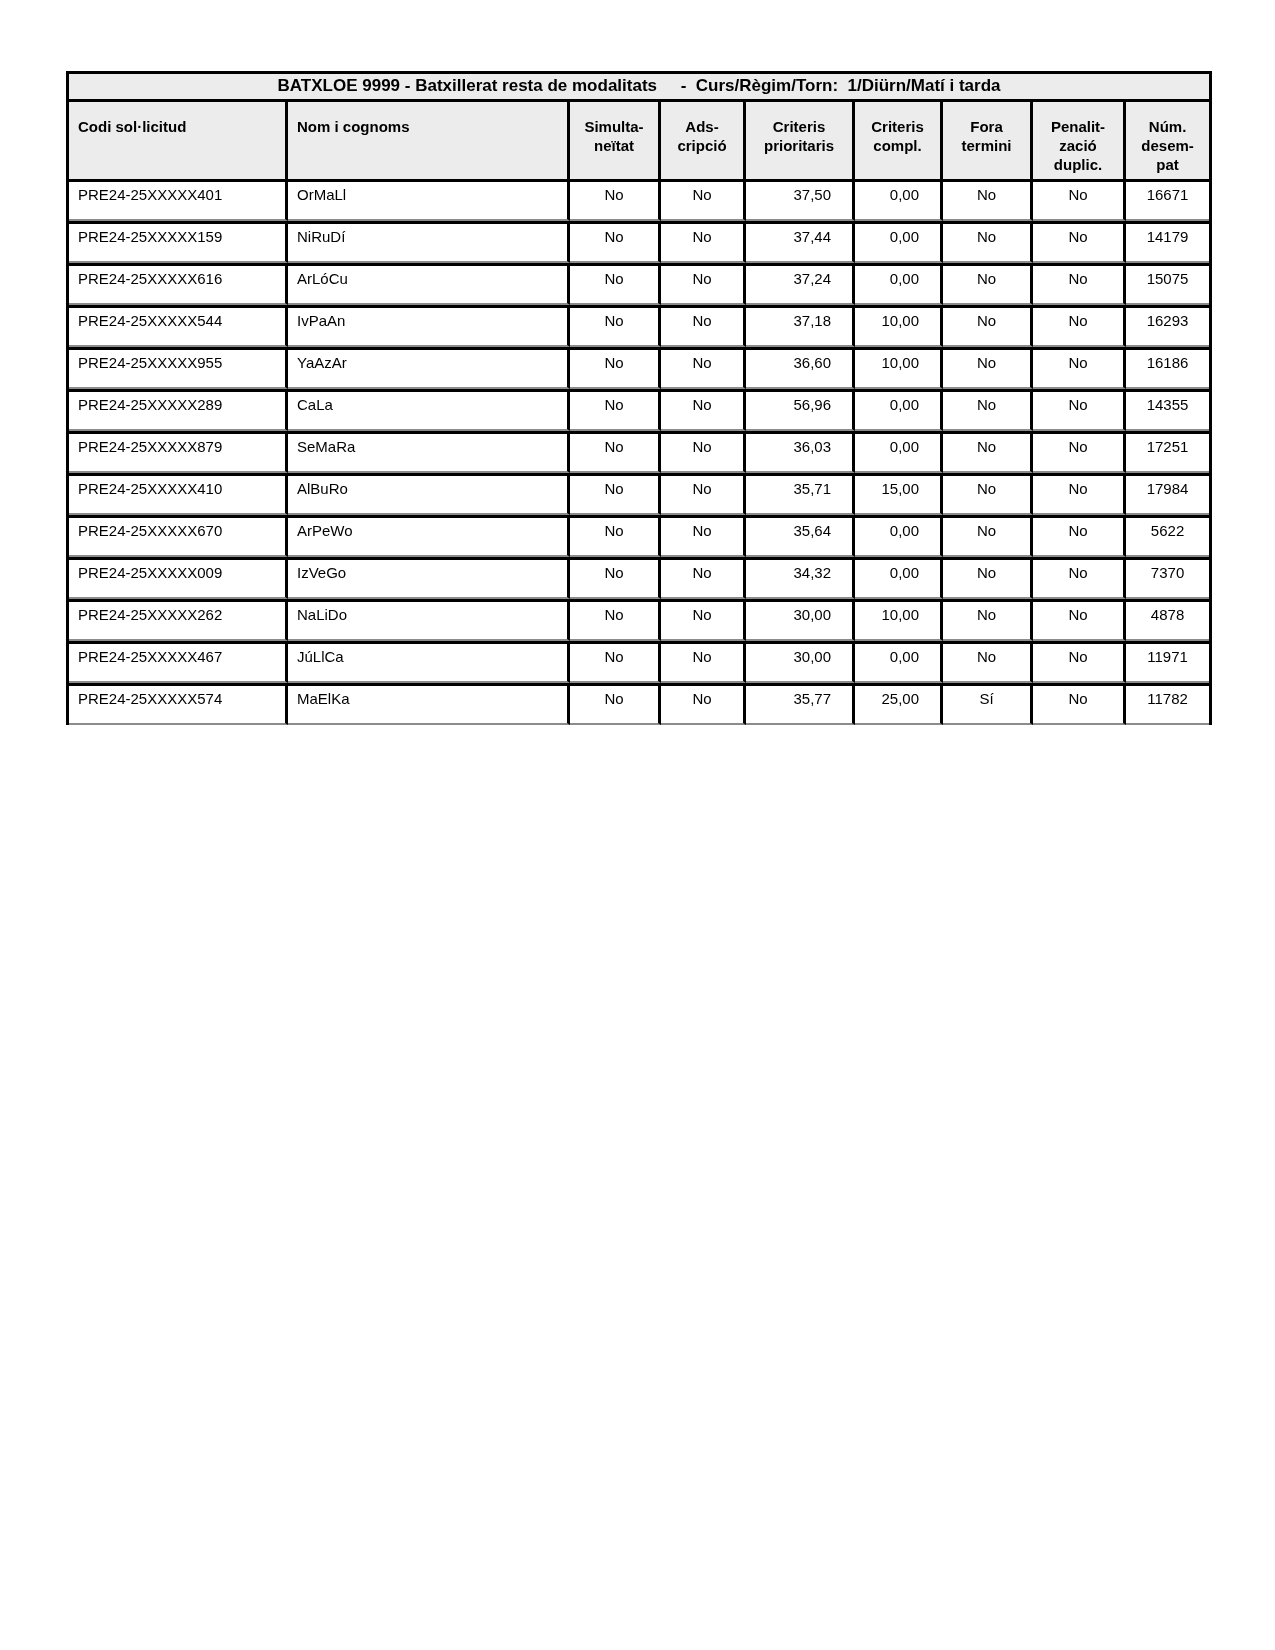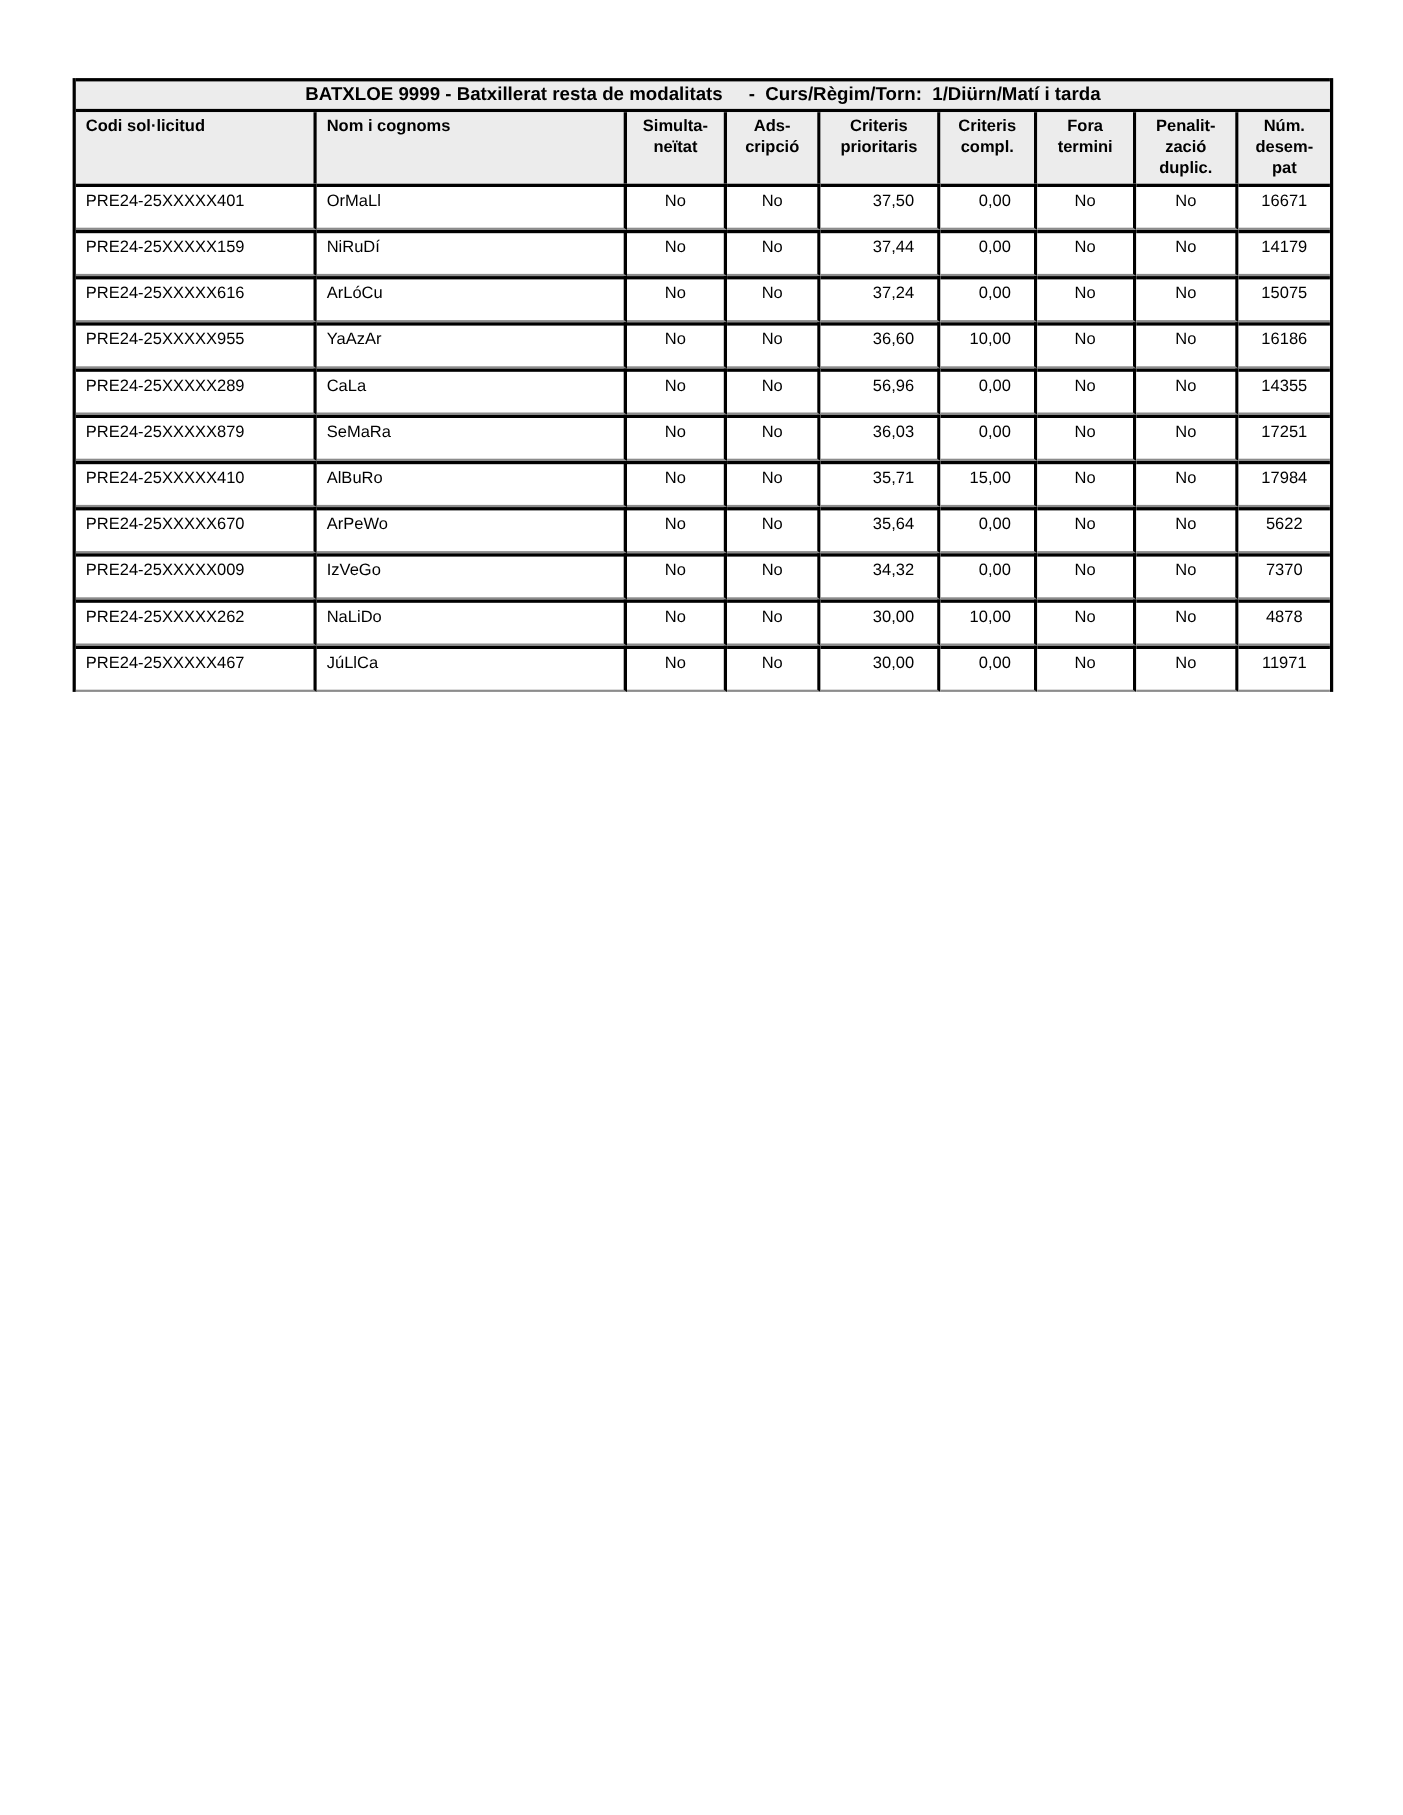--- a/index.html
+++ b/index.html
@@ -37,21 +37,21 @@
     padding: 3px 2px 4px 2px;
     white-space: pre;
     overflow: hidden;
   }
   th {
     background: #ececec;
     font-weight: bold;
     font-size: 15px;
     vertical-align: top;
     text-align: center;
-    padding: 3px 6px 5px 6px;
+    padding: 15px 6px 5px 6px;
     white-space: pre-line;
     line-height: 19px;
     border-right: 3px solid #000;
   }
   th.al { text-align: left; padding-left: 9px; }
   th:last-child { border-right: none; }
   td {
     background: #ffffff;
     font-size: 15px;
     vertical-align: top;
@@ -140,20 +140,31 @@
           <td class="al">ArLóCu</td>
           <td class="ac">No</td>
           <td class="ac">No</td>
           <td class="ar">37,24</td>
           <td class="ar">0,00</td>
           <td class="ac">No</td>
           <td class="ac">No</td>
           <td class="ac">15075</td>
         </tr>
 
+        <tr>
+          <td class="al">PRE24-25XXXXX544</td>
+          <td class="al">IvPaAn</td>
+          <td class="ac">No</td>
+          <td class="ac">No</td>
+          <td class="ar">37,18</td>
+          <td class="ar">10,00</td>
+          <td class="ac">No</td>
+          <td class="ac">No</td>
+          <td class="ac">16293</td>
+        </tr>
 
         <tr>
           <td class="al">PRE24-25XXXXX955</td>
           <td class="al">YaAzAr</td>
           <td class="ac">No</td>
           <td class="ac">No</td>
           <td class="ar">36,60</td>
           <td class="ar">10,00</td>
           <td class="ac">No</td>
           <td class="ac">No</td>
@@ -238,15 +249,26 @@
           <td class="ac">No</td>
           <td class="ac">No</td>
           <td class="ar">30,00</td>
           <td class="ar">0,00</td>
           <td class="ac">No</td>
           <td class="ac">No</td>
           <td class="ac">11971</td>
         </tr>
 
 
+        <tr>
+          <td class="al">PRE24-25XXXXX574</td>
+          <td class="al">MaElKa</td>
+          <td class="ac">No</td>
+          <td class="ac">No</td>
+          <td class="ar">35,77</td>
+          <td class="ar">25,00</td>
+          <td class="ac">Sí</td>
+          <td class="ac">No</td>
+          <td class="ac">11782</td>
+        </tr>
       </tbody>
   </table>
 </div>
 
 </body></html>

